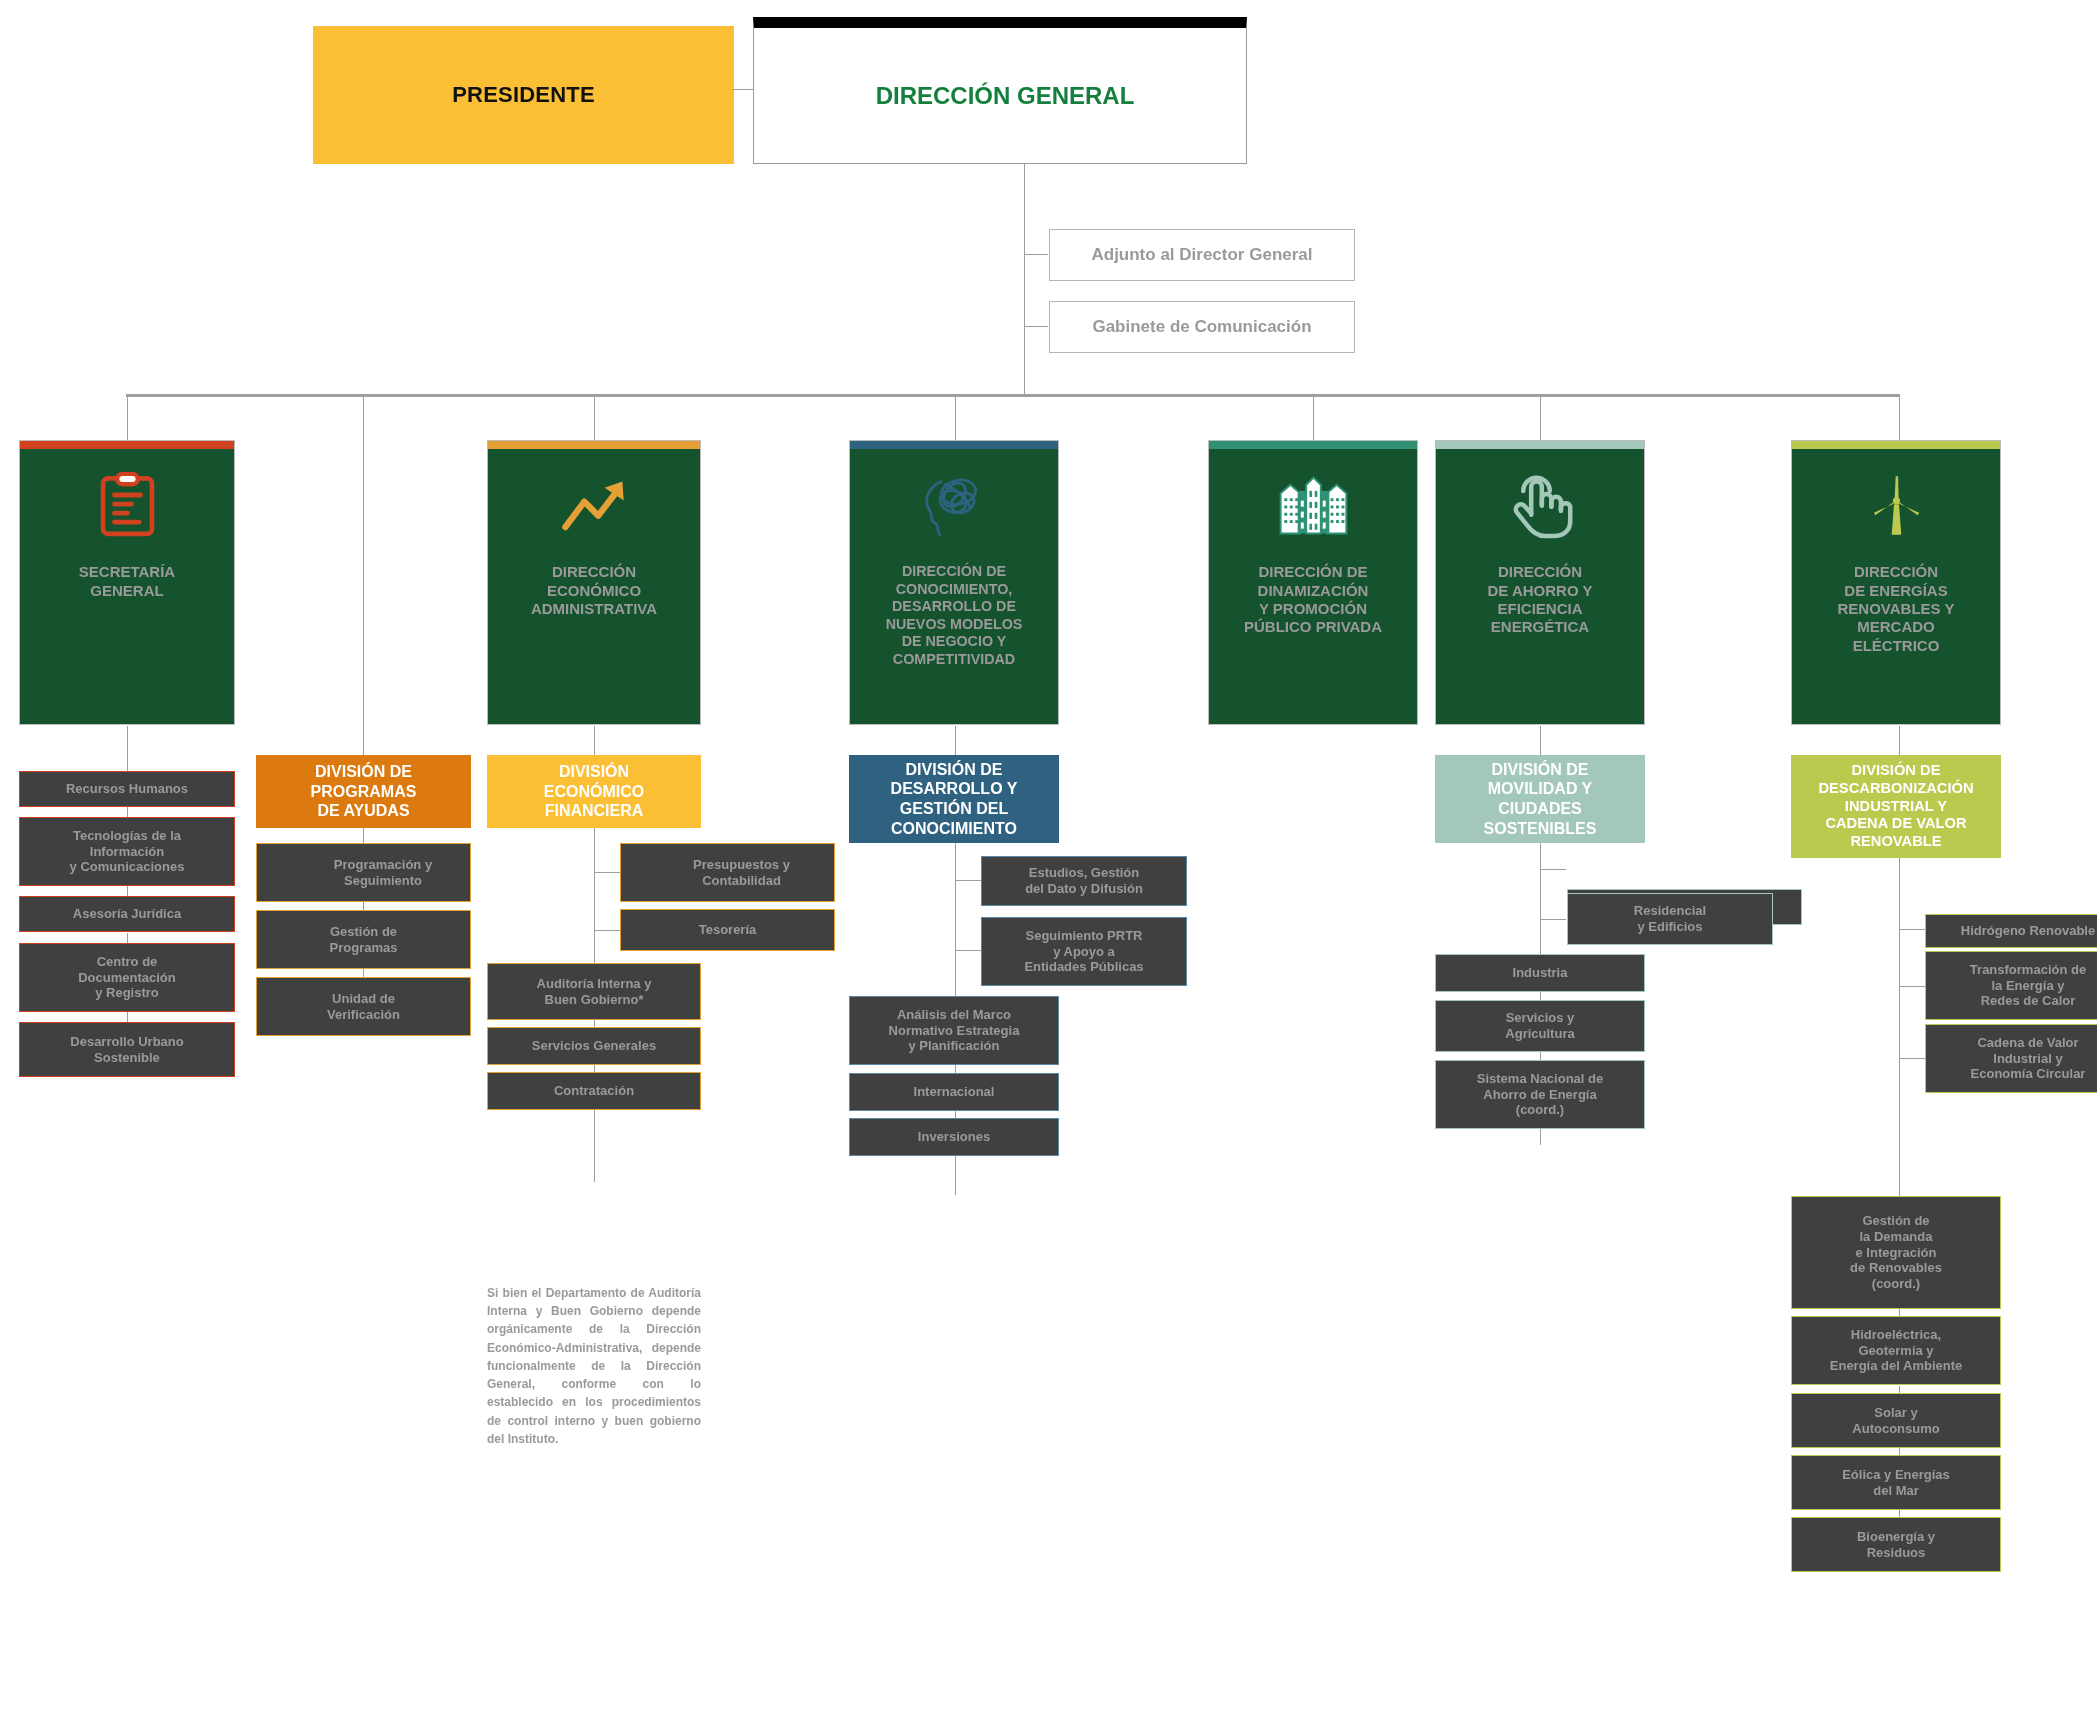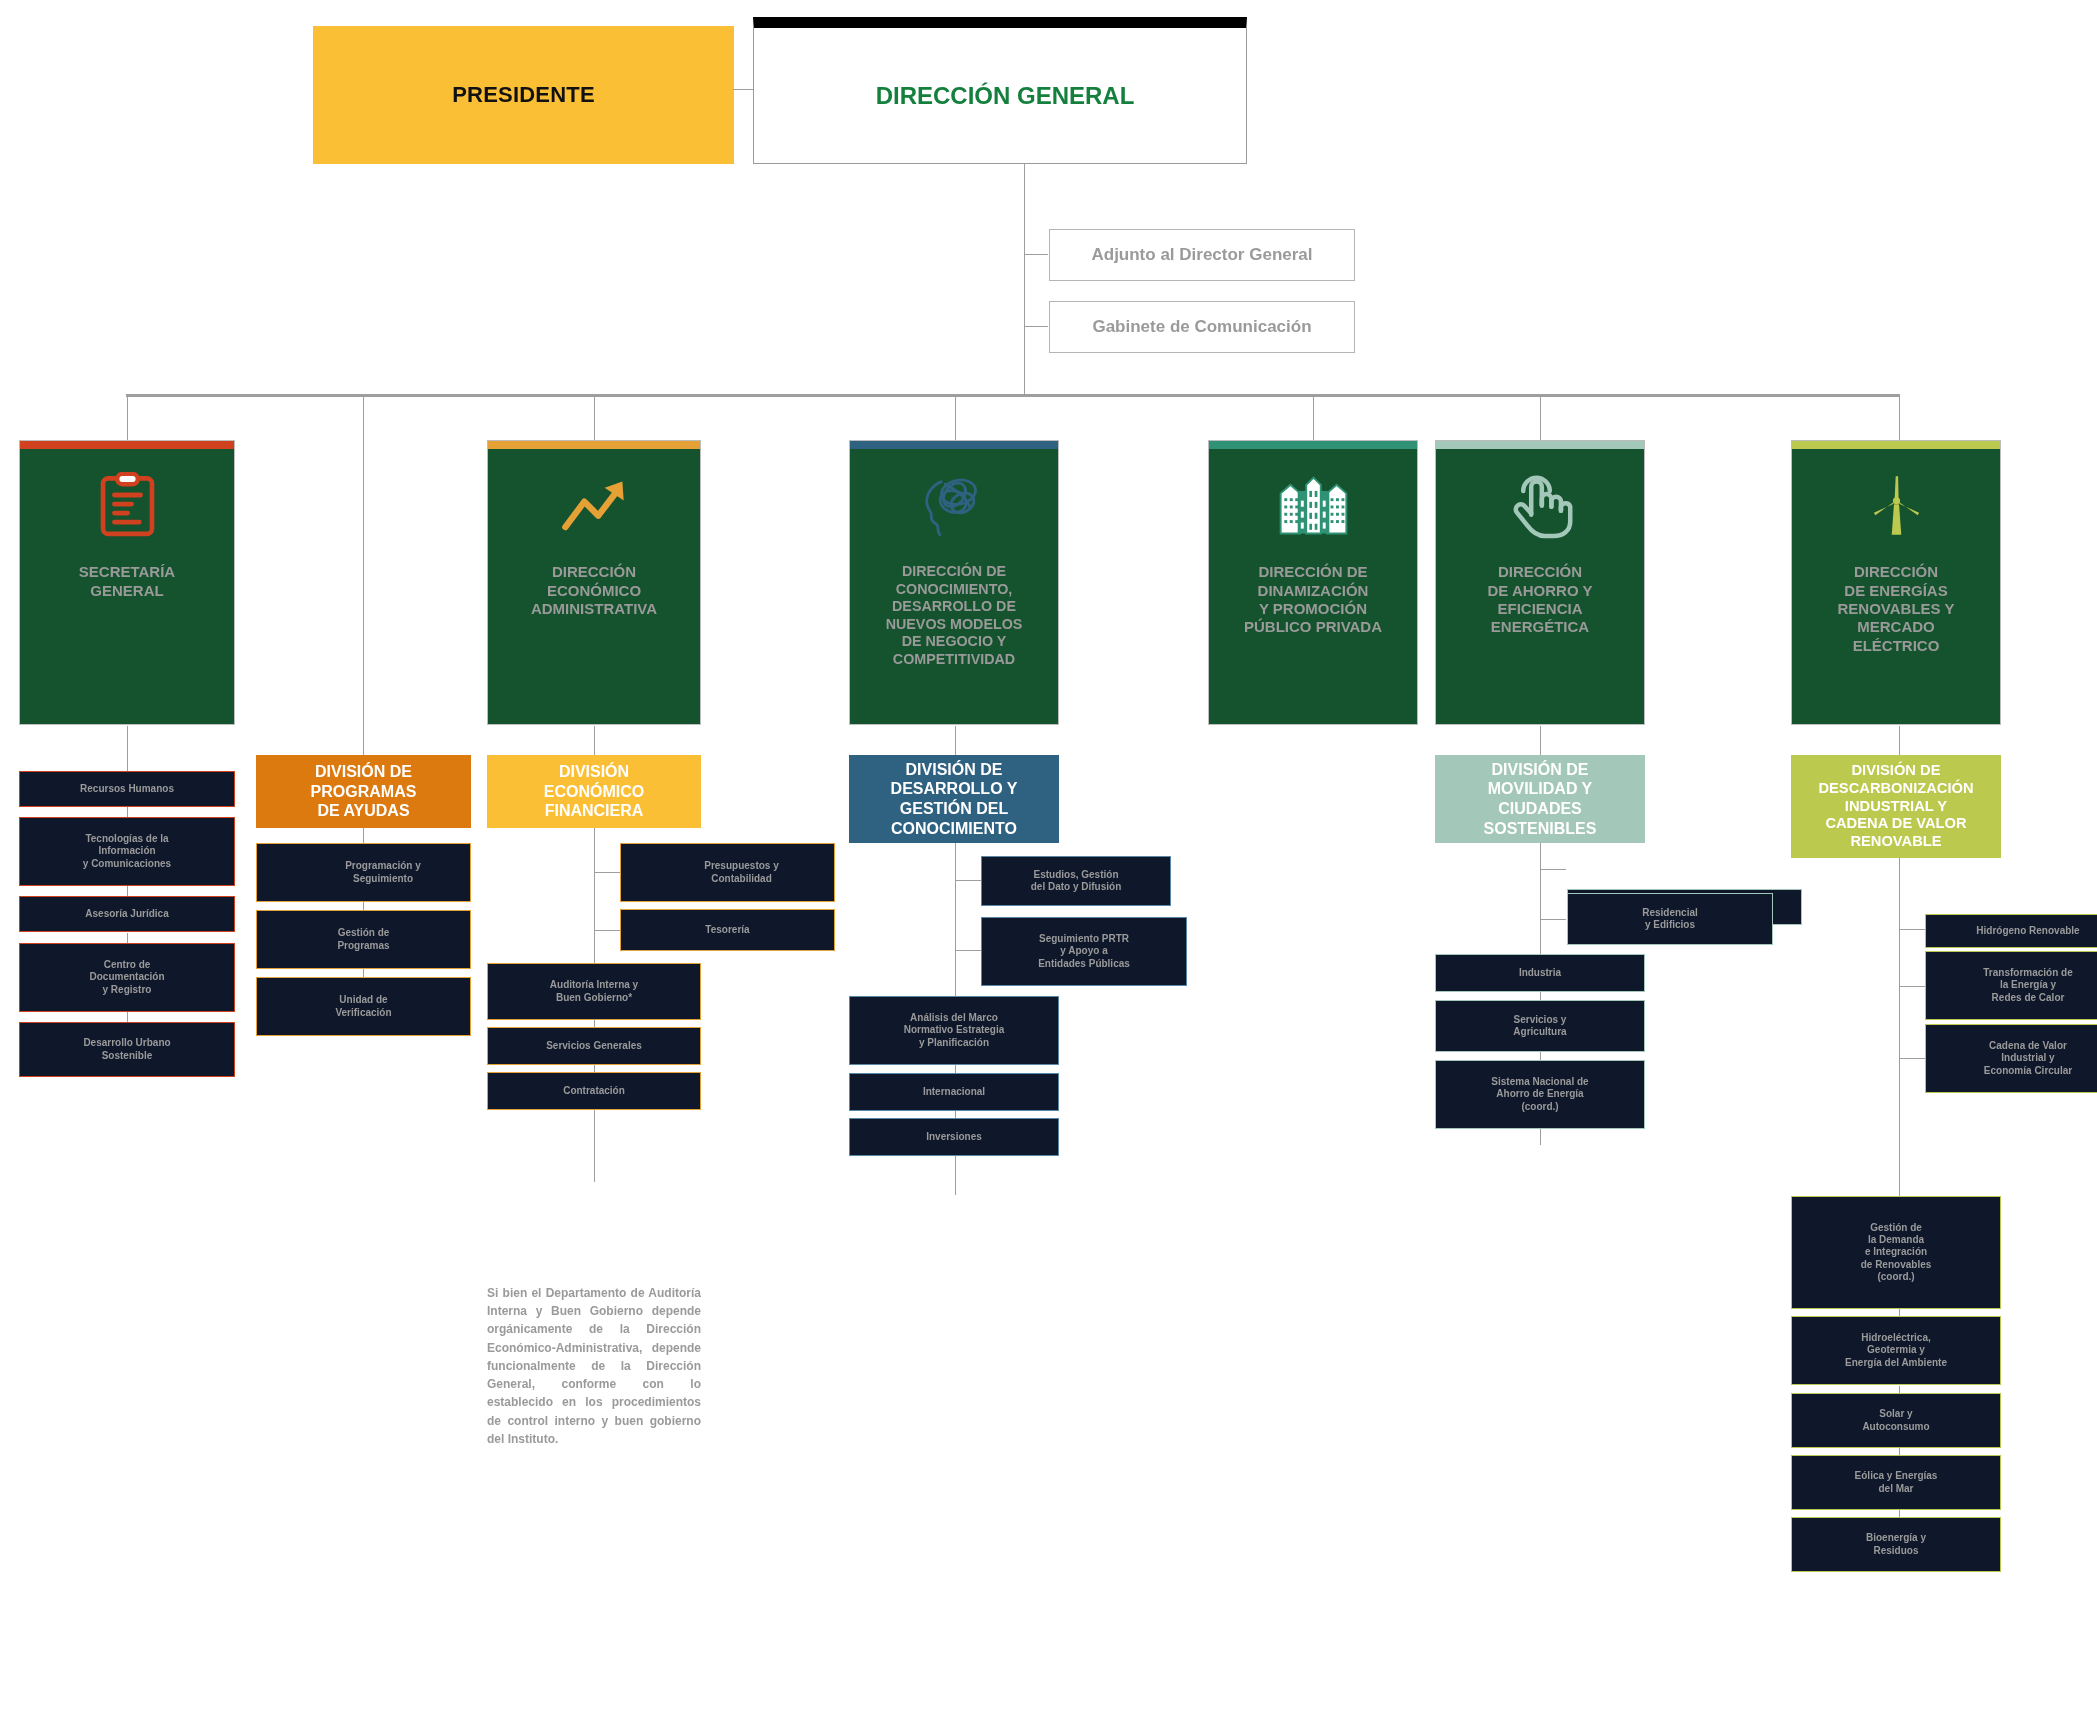--- a/index.html
+++ b/index.html
@@ -30,21 +30,21 @@
     flex-direction:column;justify-content:flex-start;padding-top:0;
   }
   .dir .topbar{width:100%;height:8.4px;flex:none;}
   .dir .iconwrap{height:88px;display:flex;align-items:center;justify-content:center;margin-top:11.7px;}
   .dir .lbl{margin-top:14.3px;padding:0 5.9px;}
 
   
   .divi{color:#ffffff;font-weight:bold;font-size:16px;border:none;}
 
   
-  .leaf{background:#0f172a;color:#9a9a9a;font-weight:bold;font-size:10px;text-align:center;}
+  .leaf{background:#404040;color:#9a9a9a;font-weight:bold;font-size:13px;text-align:center;}
 
   
   .ln{position:absolute;background:#9e9e9e;}
   .lnv{width:1.3px;}
   .lnh{height:1.3px;}
   .busline{position:absolute;background:#9e9e9e;height:2.5px;}
 
   .note{
     position:absolute;color:#9a9a9a;font-weight:bold;font-size:12px;
     line-height:1.52;text-align:justify;
@@ -230,21 +230,21 @@
 
   <div class="box divi" style="left:849px;top:755px;width:210px;height:88px;background:#2F6281;">
     <span class="lbl">DIVISIÓN DE
 DESARROLLO Y
 GESTIÓN DEL
 CONOCIMIENTO</span>
     </div>
 
   <div class="ln lnv" style="left:955px;top:843px;height:352px;"></div>
 
-  <div class="box leaf" style="left:981px;top:856px;width:190px;height:50px;border:0.8px solid #5B88A6;">
+  <div class="box leaf" style="left:981px;top:856px;width:206px;height:50px;border:0.8px solid #5B88A6;">
     <span class="lbl">Estudios, Gestión
 del Dato y Difusión</span>
     </div>
   <div class="ln lnh" style="left:955px;top:880px;width:26px;"></div>
 
   <div class="box leaf" style="left:981px;top:917px;width:206px;height:69px;border:0.8px solid #5B88A6;">
     <span class="lbl">Seguimiento PRTR
 y Apoyo a
 Entidades Públicas</span>
     </div>

